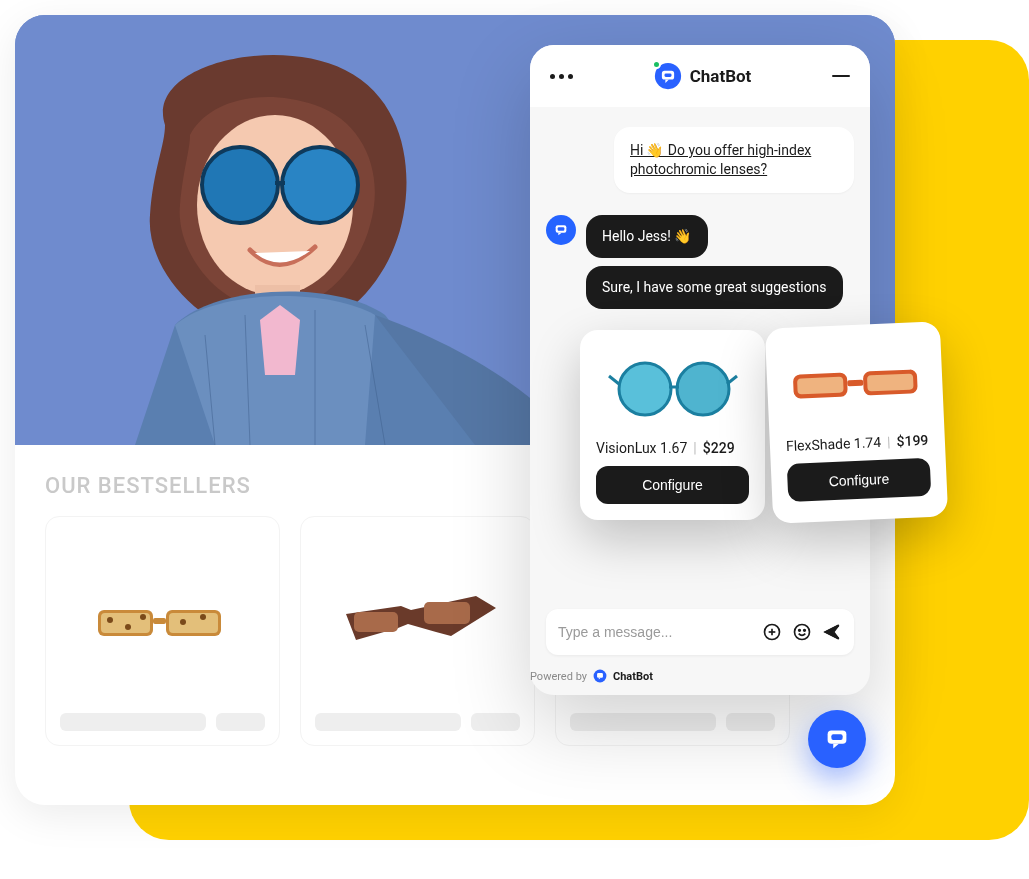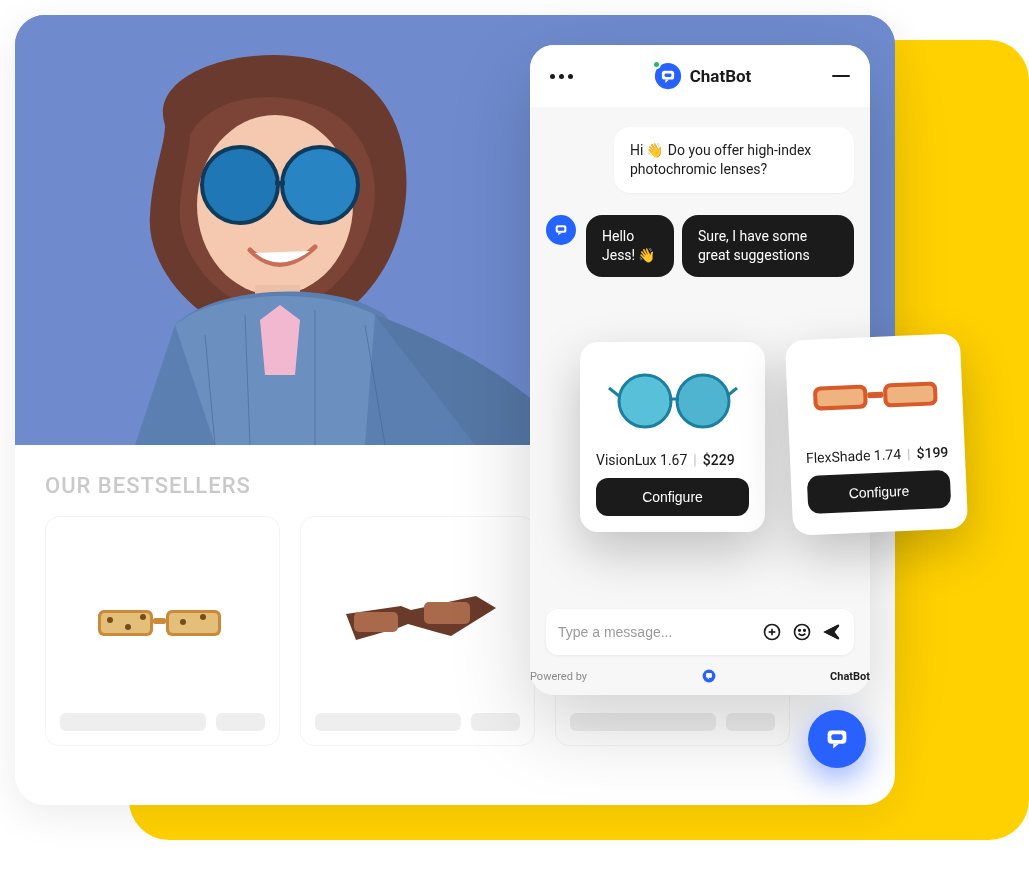--- a/index.html
+++ b/index.html
@@ -143,36 +143,37 @@
   .msg-user {
     background: #fff;
     border-radius: 16px;
     padding: 14px 16px;
     font-size: 14px;
     color: #1b1b1b;
     max-width: 240px;
     margin-left: auto;
     box-shadow: 0 1px 2px rgba(0,0,0,0.04);
     line-height: 1.35;
+    text-decoration: underline;
   }
   .bot-row {
     display: flex;
     align-items: flex-start;
     gap: 10px;
     margin-top: 22px;
   }
   .bot-avatar {
     width: 30px; height: 30px;
     background: #2563ff;
     border-radius: 50%;
     display: flex; align-items: center; justify-content: center;
     flex-shrink: 0;
   }
   .bot-avatar svg { width: 16px; height: 16px; }
-  .bot-msgs { display: flex; flex-direction: row; gap: 8px; }
+  .bot-msgs { display: flex; flex-direction: column; gap: 8px; }
   .msg-bot {
     background: #1b1b1b;
     color: #fff;
     border-radius: 16px;
     padding: 12px 16px;
     font-size: 14px;
     width: fit-content;
     max-width: 260px;
     line-height: 1.35;
   }
@@ -201,33 +202,33 @@
   .chat-input input::placeholder { color: #9a9a9a; }
   .chat-input-icons { display: flex; gap: 10px; align-items: center; }
   .chat-input-icons .ico { width: 20px; height: 20px; cursor: pointer; }
   .chat-footer {
     text-align: center;
     font-size: 11px;
     color: #8a8a8a;
     padding: 6px 0 12px 0;
     display: flex;
     align-items: center;
-    justify-content: space-between;
+    justify-content: flex-start;
     gap: 6px;
   }
   .chat-footer svg { width: 14px; height: 14px; }
   .chat-footer .brand { font-weight: 700; color: #1b1b1b; }
 
   
   .float-cards {
     position: absolute;
     left: 580px;
-    top: 342px;
-    display: flex;
-    gap: 24px;
+    top: 330px;
+    display: flex;
+    gap: 4px;
   }
   .pcard {
     width: 185px;
     background: #fff;
     border-radius: 18px;
     box-shadow: 0 20px 50px rgba(0,0,0,0.22);
     padding: 14px 16px 16px 16px;
     display: flex;
     flex-direction: column;
   }

